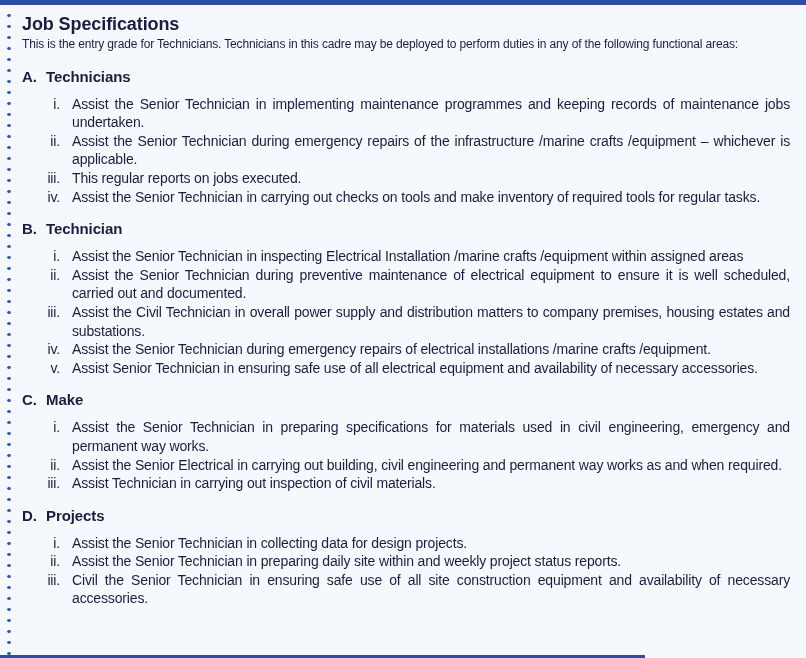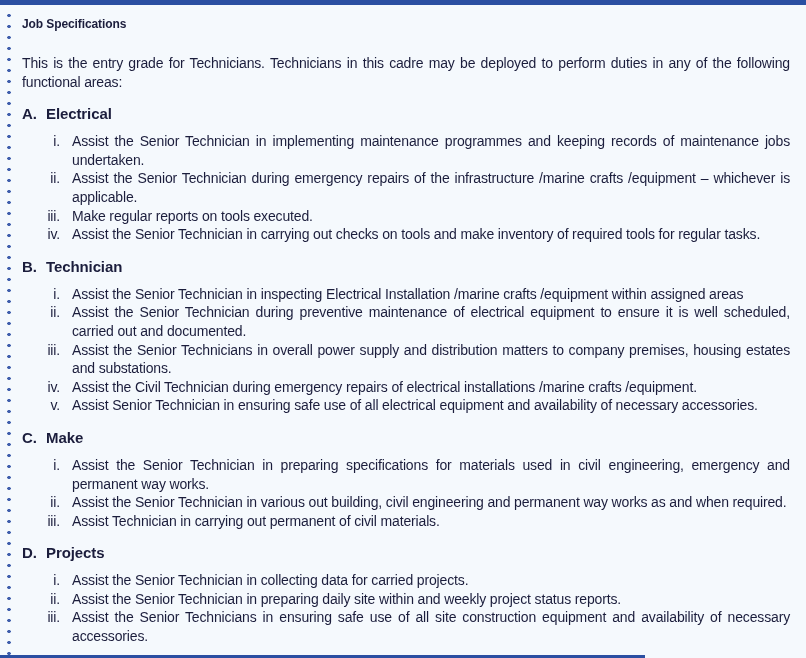--- a/index.html
+++ b/index.html
@@ -25,26 +25,26 @@
     background-image: radial-gradient(circle, #3f5eac 1.6px, rgba(63,94,172,0) 1.9px);
     background-size:6px 11px;
     background-repeat:repeat-y;
     background-position:center top;
   }
   .content {
     position:absolute; top:5px; left:22px; right:16px; bottom:3px;
   }
   .doc-title {
     margin:9px 0 0 0;
-    font-size:12px; font-weight:bold; line-height:20px;
+    font-size:18px; font-weight:bold; line-height:20px;
     letter-spacing:-0.1px;
   }
   .intro {
-    margin:20px 0 0 0;
-    font-size:14px; line-height:18.6px;
+    margin:1px 0 0 0;
+    font-size:12px; line-height:18.6px;
     letter-spacing:-0.15px;
     text-align:justify;
   }
   .section { margin-top:13px; }
   .sec-head {
     display:flex; margin:0;
     font-size:15px; font-weight:bold; line-height:19px;
     letter-spacing:-0.1px;
   }
   .sec-letter { flex:0 0 24px; }
@@ -71,34 +71,34 @@
   <div class="bottom-line"></div>
 
   <div class="content">
     <h1 class="doc-title">Job Specifications</h1>
 
     <p class="intro">This is the entry grade for Technicians. Technicians in this cadre may be deployed to perform duties in any of the following functional areas:</p>
 
     <div class="section">
       <h2 class="sec-head">
         <span class="sec-letter">A.</span>
-        <span class="sec-title">Electrical</span>
+        <span class="sec-title">Technicians</span>
       </h2>
       <ol class="items">
         <li class="item">
           <span class="num">i.</span>
           <span class="txt">Assist the Senior Technician in implementing maintenance programmes and keeping records of maintenance jobs undertaken.</span>
         </li>
         <li class="item">
           <span class="num">ii.</span>
           <span class="txt">Assist the Senior Technician during emergency repairs of the infrastructure /marine crafts /equipment – whichever is applicable.</span>
         </li>
         <li class="item">
           <span class="num">iii.</span>
-          <span class="txt">Make regular reports on tools executed.</span>
+          <span class="txt">This regular reports on jobs executed.</span>
         </li>
         <li class="item">
           <span class="num">iv.</span>
           <span class="txt">Assist the Senior Technician in carrying out checks on tools and make inventory of required tools for regular tasks.</span>
         </li>
       </ol>
     </div>
 
     <div class="section">
       <h2 class="sec-head">
@@ -109,68 +109,68 @@
         <li class="item">
           <span class="num">i.</span>
           <span class="txt">Assist the Senior Technician in inspecting Electrical Installation /marine crafts /equipment within assigned areas</span>
         </li>
         <li class="item">
           <span class="num">ii.</span>
           <span class="txt">Assist the Senior Technician during preventive maintenance of electrical equipment to ensure it is well scheduled, carried out and documented.</span>
         </li>
         <li class="item">
           <span class="num">iii.</span>
-          <span class="txt">Assist the Senior Technicians in overall power supply and distribution matters to company premises, housing estates and substations.</span>
+          <span class="txt">Assist the Civil Technician in overall power supply and distribution matters to company premises, housing estates and substations.</span>
         </li>
         <li class="item">
           <span class="num">iv.</span>
-          <span class="txt">Assist the Civil Technician during emergency repairs of electrical installations /marine crafts /equipment.</span>
+          <span class="txt">Assist the Senior Technician during emergency repairs of electrical installations /marine crafts /equipment.</span>
         </li>
         <li class="item">
           <span class="num">v.</span>
           <span class="txt">Assist Senior Technician in ensuring safe use of all electrical equipment and availability of necessary accessories.</span>
         </li>
       </ol>
     </div>
 
     <div class="section">
       <h2 class="sec-head">
         <span class="sec-letter">C.</span>
         <span class="sec-title">Make</span>
       </h2>
       <ol class="items">
         <li class="item">
           <span class="num">i.</span>
           <span class="txt">Assist the Senior Technician in preparing specifications for materials used in civil engineering, emergency and permanent way works.</span>
         </li>
         <li class="item">
           <span class="num">ii.</span>
-          <span class="txt">Assist the Senior Technician in various out building, civil engineering and permanent way works as and when required.</span>
+          <span class="txt">Assist the Senior Electrical in carrying out building, civil engineering and permanent way works as and when required.</span>
         </li>
         <li class="item">
           <span class="num">iii.</span>
-          <span class="txt">Assist Technician in carrying out permanent of civil materials.</span>
+          <span class="txt">Assist Technician in carrying out inspection of civil materials.</span>
         </li>
       </ol>
     </div>
 
     <div class="section">
       <h2 class="sec-head">
         <span class="sec-letter">D.</span>
         <span class="sec-title">Projects</span>
       </h2>
       <ol class="items">
         <li class="item">
           <span class="num">i.</span>
-          <span class="txt">Assist the Senior Technician in collecting data for carried projects.</span>
+          <span class="txt">Assist the Senior Technician in collecting data for design projects.</span>
         </li>
         <li class="item">
           <span class="num">ii.</span>
           <span class="txt">Assist the Senior Technician in preparing daily site within and weekly project status reports.</span>
         </li>
         <li class="item">
           <span class="num">iii.</span>
-          <span class="txt">Assist the Senior Technicians in ensuring safe use of all site construction equipment and availability of necessary accessories.</span>
+          <span class="txt">Civil the Senior Technician in ensuring safe use of all site construction equipment and availability of necessary accessories.</span>
         </li>
       </ol>
     </div>
   </div>
 </div>
 
 </body></html>

